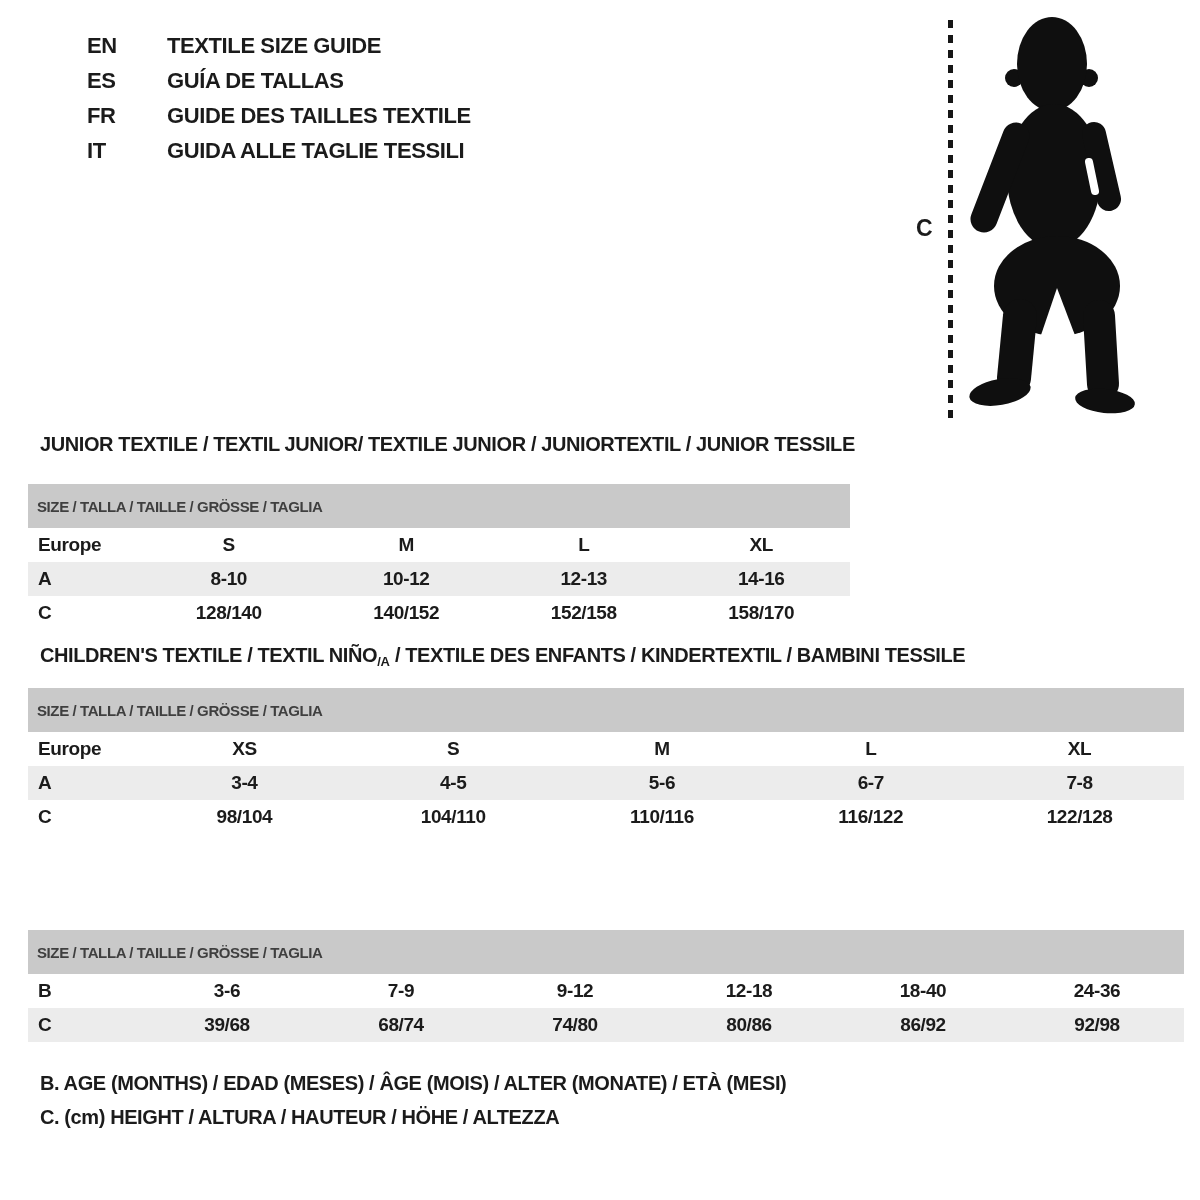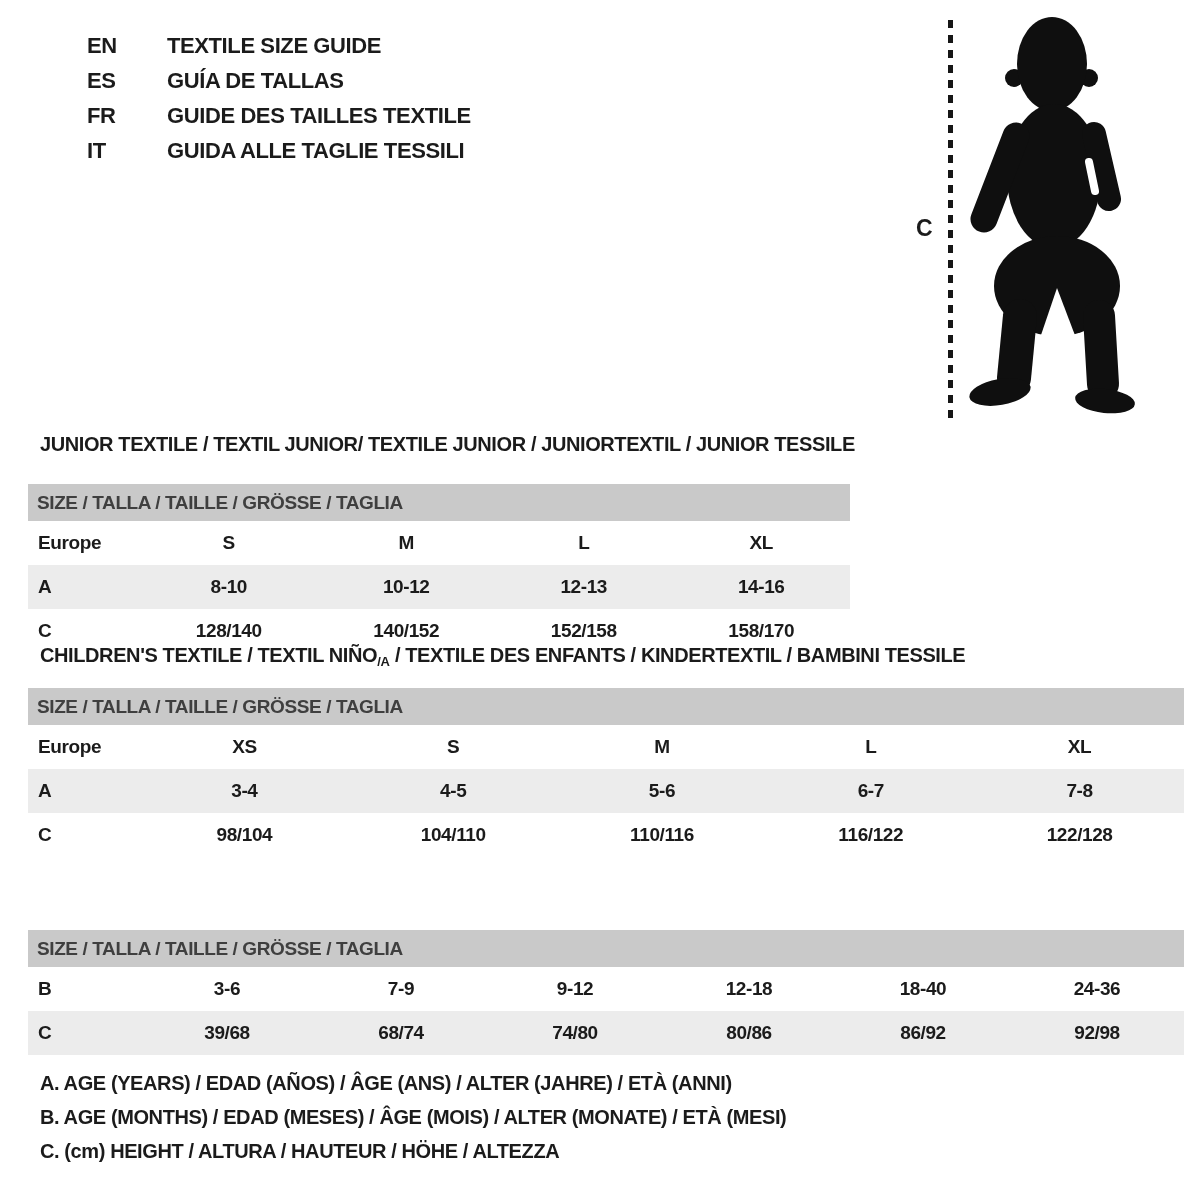--- a/index.html
+++ b/index.html
@@ -25,24 +25,24 @@
   .measure-label{position:absolute;left:916px;top:215px;font-size:23px;}
   .silhouette{position:absolute;left:962px;top:16px;}
   
   .sec-heading{position:absolute;font-size:20px;white-space:nowrap;}
   .sub-a{font-size:13px;vertical-align:-4px;letter-spacing:-0.2px;}
   .heading-lines{line-height:35px;}
   
   .size-table{position:absolute;}
   .band{
     background:#c9c9c9;color:#3f3f3f;
-    height:37px;display:flex;align-items:center;
-    padding-left:9px;font-size:19px;
+    height:44px;display:flex;align-items:center;
+    padding-left:9px;font-size:15px;
   }
-  .trow{display:grid;align-items:center;height:44px;font-size:19px;}
+  .trow{display:grid;align-items:center;height:34px;font-size:19px;}
   .cols4{grid-template-columns:112px repeat(4,1fr);}
   .cols5{grid-template-columns:112px repeat(5,1fr);}
   .cols6{grid-template-columns:112px repeat(6,1fr);}
   .trow .rlabel{padding-left:10px;text-align:left;}
   .trow .val{text-align:center;}
   .trow.shaded{background:#ececec;}
   
   .legend{position:absolute;left:40px;top:1066px;font-size:20px;line-height:34px;white-space:nowrap;}
 </style>
 </head>
@@ -165,18 +165,17 @@
       <span class="val">39/68</span>
       <span class="val">68/74</span>
       <span class="val">74/80</span>
       <span class="val">80/86</span>
       <span class="val">86/92</span>
       <span class="val">92/98</span>
     </div>
   </div>
 
   <div class="legend">
-    <div>A. AGE (YEARS) / EDAD (AÑOS) / ÂGE (ANS) / ALTER (JAHRE) / ETÀ (ANNI)</div>
     <div>B. AGE (MONTHS) / EDAD (MESES) / ÂGE (MOIS) / ALTER (MONATE) / ETÀ (MESI)</div>
     <div>C. (cm) HEIGHT / ALTURA / HAUTEUR / HÖHE / ALTEZZA</div>
   </div>
 
 </div>
 
 </body></html>

